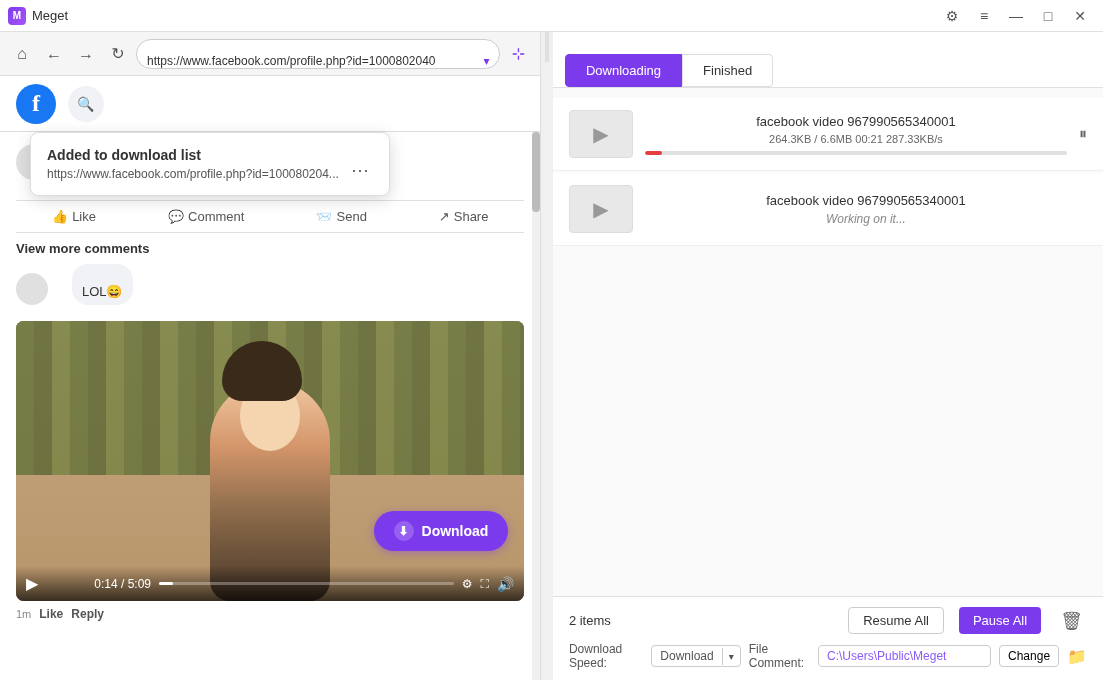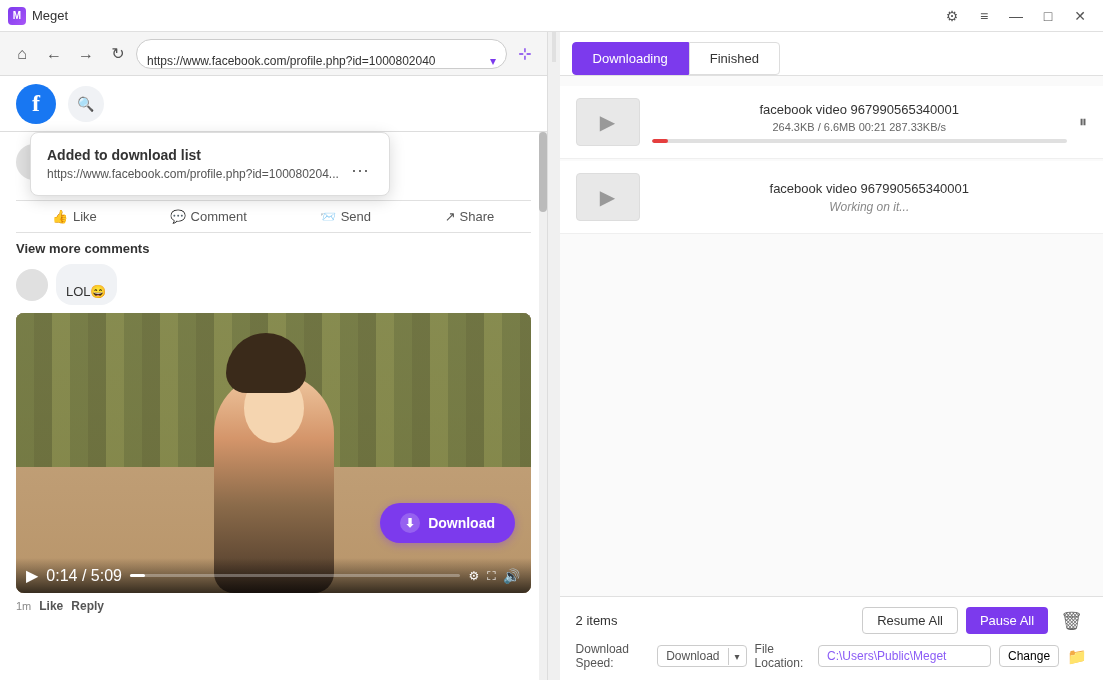--- a/index.html
+++ b/index.html
@@ -77,35 +77,35 @@
     }
     .notification-title { font-size: 14px; font-weight: bold; color: #333; margin-bottom: 4px; }
     .notification-url { font-size: 12px; color: #555; }
     .more-btn { position: absolute; right: 12px; bottom: 10px; background: none; border: none; cursor: pointer; font-size: 18px; color: #555; padding: 4px 8px; border-radius: 4px; }
 
     .action-bar { display: flex; justify-content: space-around; padding: 2px 0; border-top: 1px solid #e0e0e0; border-bottom: 1px solid #e0e0e0; margin: 0 16px; }
     .action-item { display: flex; align-items: center; gap: 4px; padding: 6px 12px; cursor: pointer; border-radius: 4px; font-size: 13px; color: #555; }
 
     .comments-section { padding: 8px 16px; }
     .view-more-comments { font-size: 13px; font-weight: 600; color: #333; cursor: pointer; margin-bottom: 8px; }
-    .comment-row { display: flex; align-items: center; gap: 8px; }
+    .comment-row { display: flex; align-items: flex-end; gap: 24px; margin-bottom: 8px; }
     .comment-avatar { width: 32px; height: 32px; background: #e0e0e0; border-radius: 50%; flex-shrink: 0; }
     .comment-bubble { background: #f0f2f5; border-radius: 16px; padding: 6px 10px; }
     .comment-user { font-size: 12px; font-weight: bold; color: #333; }
     .comment-text { font-size: 13px; color: #333; }
 
     
     .video-wrapper { margin: 0 16px; border-radius: 8px; overflow: hidden; position: relative; background: #1a1a1a; height: 280px; }
     
     .anime-bg { position: absolute; inset: 0; background: #8b7355; overflow: hidden; }
     .anime-shelves { position: absolute; top: 0; left: 0; right: 0; bottom: 40%; background: repeating-linear-gradient(90deg, #6b8e5a 0px, #6b8e5a 20px, #5a7a4a 20px, #5a7a4a 40px); opacity: 0.6; }
     
     .video-controls { position: absolute; bottom: 0; left: 0; right: 0; padding: 8px 10px; background: linear-gradient(transparent, rgba(0,0,0,0.7)); display: flex; align-items: center; gap: 8px; }
     .play-btn { color: white; font-size: 16px; cursor: pointer; }
-    .time-display { color: white; font-size: 16px; }
+    .time-display { color: white; font-size: 12px; margin-left: 48px; }
     .progress-bar { flex: 1; height: 3px; background: rgba(255,255,255,0.3); border-radius: 2px; cursor: pointer; position: relative; }
     .progress-fill { height: 100%; width: 4.6%; background: white; border-radius: 2px; }
     .volume-btn { color: white; font-size: 14px; cursor: pointer; }
     .settings-btn { color: white; font-size: 12px; cursor: pointer; }
     .fullscreen-btn { color: white; font-size: 12px; cursor: pointer; }
 
     
     .download-overlay { position: absolute; bottom: 50px; right: 16px; }
     .download-btn-video {
       background: #7c3aed;
@@ -133,20 +133,21 @@
 
     
     .download-tabs { display: flex; padding: 10px 12px 0; gap: 0; border-bottom: 1px solid #e0e0e0; background: #fff; }
     .download-tab {
       padding: 8px 20px;
       border: 1px solid #ddd;
       background: #fff;
       cursor: pointer;
       font-size: 13px;
       color: #333;
+      margin-top: 12px;
     }
     .download-tab.active {
       background: #7c3aed;
       color: white;
       border-color: #7c3aed;
     }
     .download-tab:first-child { border-radius: 4px 0 0 4px; }
     .download-tab:last-child { border-radius: 0 4px 4px 0; }
 
     
@@ -160,21 +161,21 @@
     .download-progress-bar { height: 4px; background: #e0e0e0; border-radius: 2px; overflow: hidden; width: 100%; }
     .download-progress-fill { height: 100%; background: #e53e3e; border-radius: 2px; }
     .download-controls { display: flex; align-items: center; gap: 8px; flex-shrink: 0; padding-left: 12px; }
     .pause-icon { color: #666; font-size: 16px; cursor: pointer; }
     .divider-line { width: 4px; height: 30px; background: #e0e0e0; margin: 0 4px; cursor: col-resize; }
 
     
     .download-footer { border-top: 1px solid #e0e0e0; background: #fff; padding: 10px 16px; }
     .footer-top { display: flex; align-items: center; justify-content: space-between; margin-bottom: 8px; }
     .items-count { font-size: 13px; color: #333; }
-    .footer-actions { display: flex; gap: 8px; }
+    .footer-actions { display: flex; gap: 15px; }
     .resume-btn { background: #fff; border: 1px solid #ccc; color: #333; padding: 5px 14px; border-radius: 4px; font-size: 13px; cursor: pointer; }
     .pause-all-btn { background: #7c3aed; border: none; color: white; padding: 5px 14px; border-radius: 4px; font-size: 13px; cursor: pointer; }
     .trash-btn { background: none; border: none; color: #666; font-size: 18px; cursor: pointer; padding: 0 4px; }
 
     .footer-bottom { display: flex; align-items: center; gap: 8px; font-size: 12px; color: #555; }
     .speed-selector { display: flex; align-items: center; border: 1px solid #ccc; border-radius: 4px; background: #fff; }
     .speed-value { padding: 3px 8px; font-size: 12px; }
     .speed-arrow { padding: 3px 6px; border-left: 1px solid #ccc; color: #555; cursor: pointer; font-size: 10px; }
     .file-location-input { border: 1px solid #ccc; border-radius: 4px; padding: 3px 8px; font-size: 12px; color: #8b5cf6; background: #fff; width: 200px; }
     .change-btn { border: 1px solid #ccc; background: #fff; border-radius: 4px; padding: 3px 8px; font-size: 12px; cursor: pointer; }
@@ -363,21 +364,21 @@
           <button class="pause-all-btn">Pause All</button>
           <button class="trash-btn">🗑</button>
         </div>
       </div>
       <div class="footer-bottom">
         <span>Download Speed:</span>
         <div class="speed-selector">
           <span class="speed-value">Download</span>
           <span class="speed-arrow">▾</span>
         </div>
-        <span>File Location:</span>
+        <span>File Comment:</span>
         <input class="file-location-input" type="text" value="C:\Users\Public\Meget" style="">
         <button class="change-btn">Change</button>
         <button class="folder-btn">📁</button>
       </div>
     </div>
   </div>
 
 </div>
 
 </body></html>

